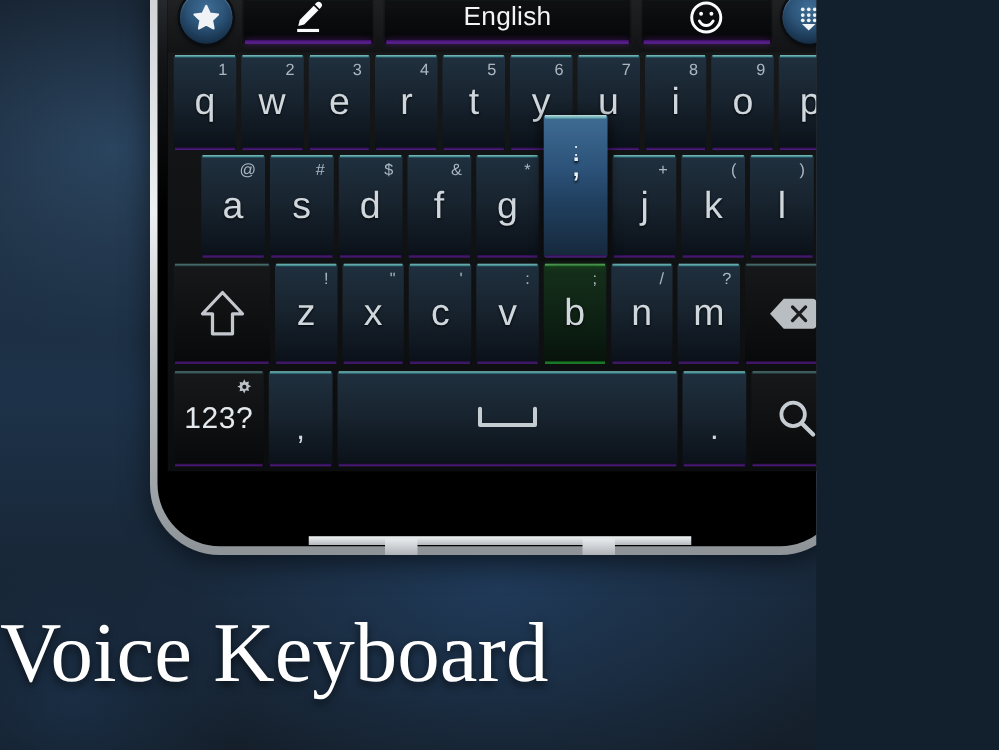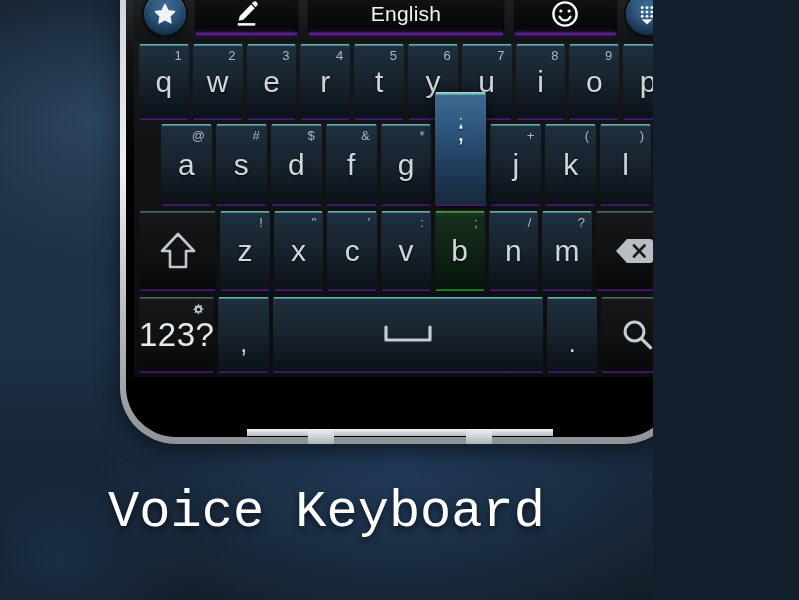--- a/index.html
+++ b/index.html
@@ -138,28 +138,28 @@
   .key.green::after{background:linear-gradient(180deg,#0d5a18,#27a634);opacity:.95;}
 
   
   .key.space{flex:5.1 1 0;}
   .key.comma,.key.period{flex:.95 1 0;}
   .key.num{flex:1.35 1 0;}
   .key.search{flex:1.35 1 0;}
   .key.shift{flex:1.55 1 0;}
   .key.bksp{flex:1.55 1 0;}
 
-  .num-label{color:#e4e9ed;font-size:33px;font-weight:300;letter-spacing:.5px;}
+  .num-label{color:#e4e9ed;font-size:24px;font-weight:300;letter-spacing:.5px;}
   .small-punct{color:#d2d9df;font-size:25px;position:relative;top:8px;}
 
   #title{
-    position:absolute;left:0;right:0;top:483px;text-align:center;
-    color:#ffffff;font-size:52px;font-weight:300;letter-spacing:0px;
+    position:absolute;left:0;right:0;top:483px;text-align:left;
+    color:#ffffff;font-size:68px;font-weight:300;letter-spacing:0px;
     text-shadow:0 3px 7px rgba(0,0,0,.6);
-    font-family:Liberation Mono, monospace;
+    font-family:Liberation Serif, serif;
   }
   svg{display:block;}
 </style>
 </head>
 <body>
 
 <div id="stage">
 
   <div id="phone">
     <div id="phone-inner">

